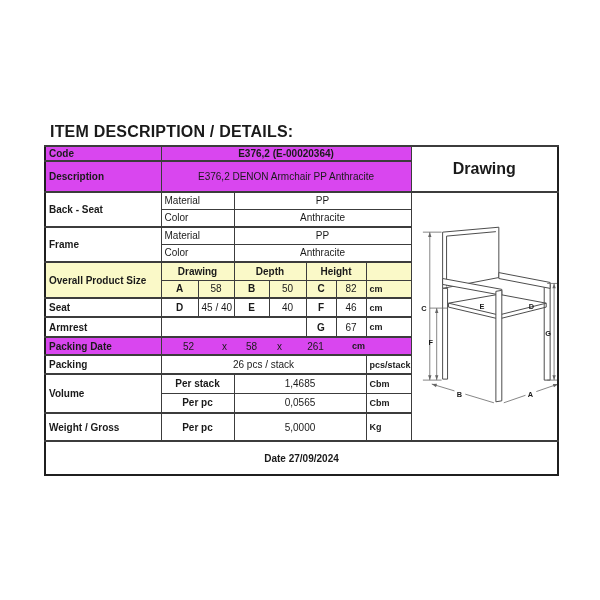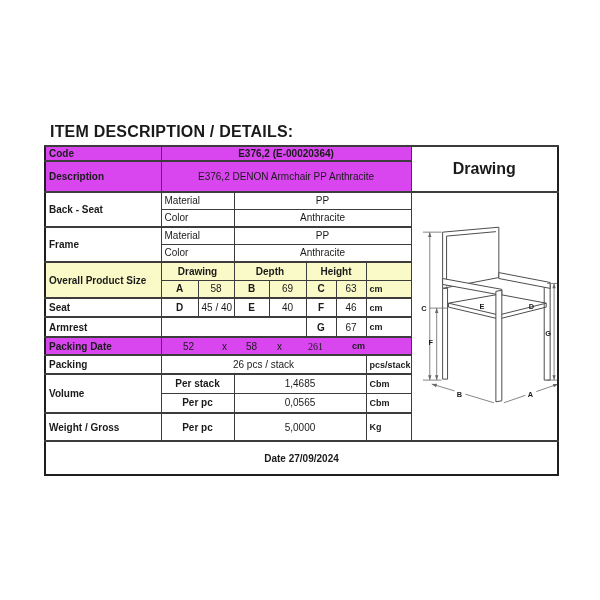--- a/index.html
+++ b/index.html
@@ -28,21 +28,21 @@
   .lbl { font-weight: bold; text-align: left; }
   .ctr { text-align: center; margin-left: 20px; }
   .b { font-weight: bold; }
   .unit { font-weight: bold; font-size: 9px; text-align: left; }
   .gray { background: #d946ef; }
   .yellow { background: #faf9c8; }
 
   .ps-flex { display: flex; align-items: center; }
   .ps-flex span { display: block; text-align: center; }
   .ps-v1 { width: 48px; } .ps-s1 { width: 24px; } .ps-v2 { width: 30px; }
-  .ps-s2 { width: 26px; } .ps-v3 { width: 46px; font-family: Liberation Serif, serif; }
+  .ps-s2 { width: 26px; } .ps-v3 { width: 46px; }
   .ps-u  { width: 40px; font-weight: bold; font-size: 9px; }
 
   td.draw-head { font-weight: bold; text-align: center; font-size: 16px; background: #fff; }
   td.draw-area { padding: 0; vertical-align: top; background: #fff; }
 
   svg text { font-family: "Liberation Sans", sans-serif; font-size: 7.5px; font-weight: bold; fill: #1a1a1a; }
 </style>
 </head>
 <body>
 
@@ -153,23 +153,23 @@
     <td colspan="2" class="ctr b yellow">Drawing</td>
     <td colspan="2" class="ctr b yellow">Depth</td>
     <td colspan="2" class="ctr b yellow">Height</td>
     <td class="yellow"></td>
   </tr>
 
   <tr style="height:18px">
     <td class="ctr b yellow">A</td>
     <td class="ctr yellow">58</td>
     <td class="ctr b yellow">B</td>
-    <td class="ctr yellow">69</td>
+    <td class="ctr yellow">50</td>
     <td class="ctr b yellow">C</td>
-    <td class="ctr yellow">63</td>
+    <td class="ctr yellow">82</td>
     <td class="unit yellow">cm</td>
   </tr>
 
   <tr class="sec" style="height:19px">
     <td class="lbl lblcol">Seat</td>
     <td class="ctr b">D</td>
     <td class="ctr">45 / 40</td>
     <td class="ctr b">E</td>
     <td class="ctr">40</td>
     <td class="ctr b">F</td>

